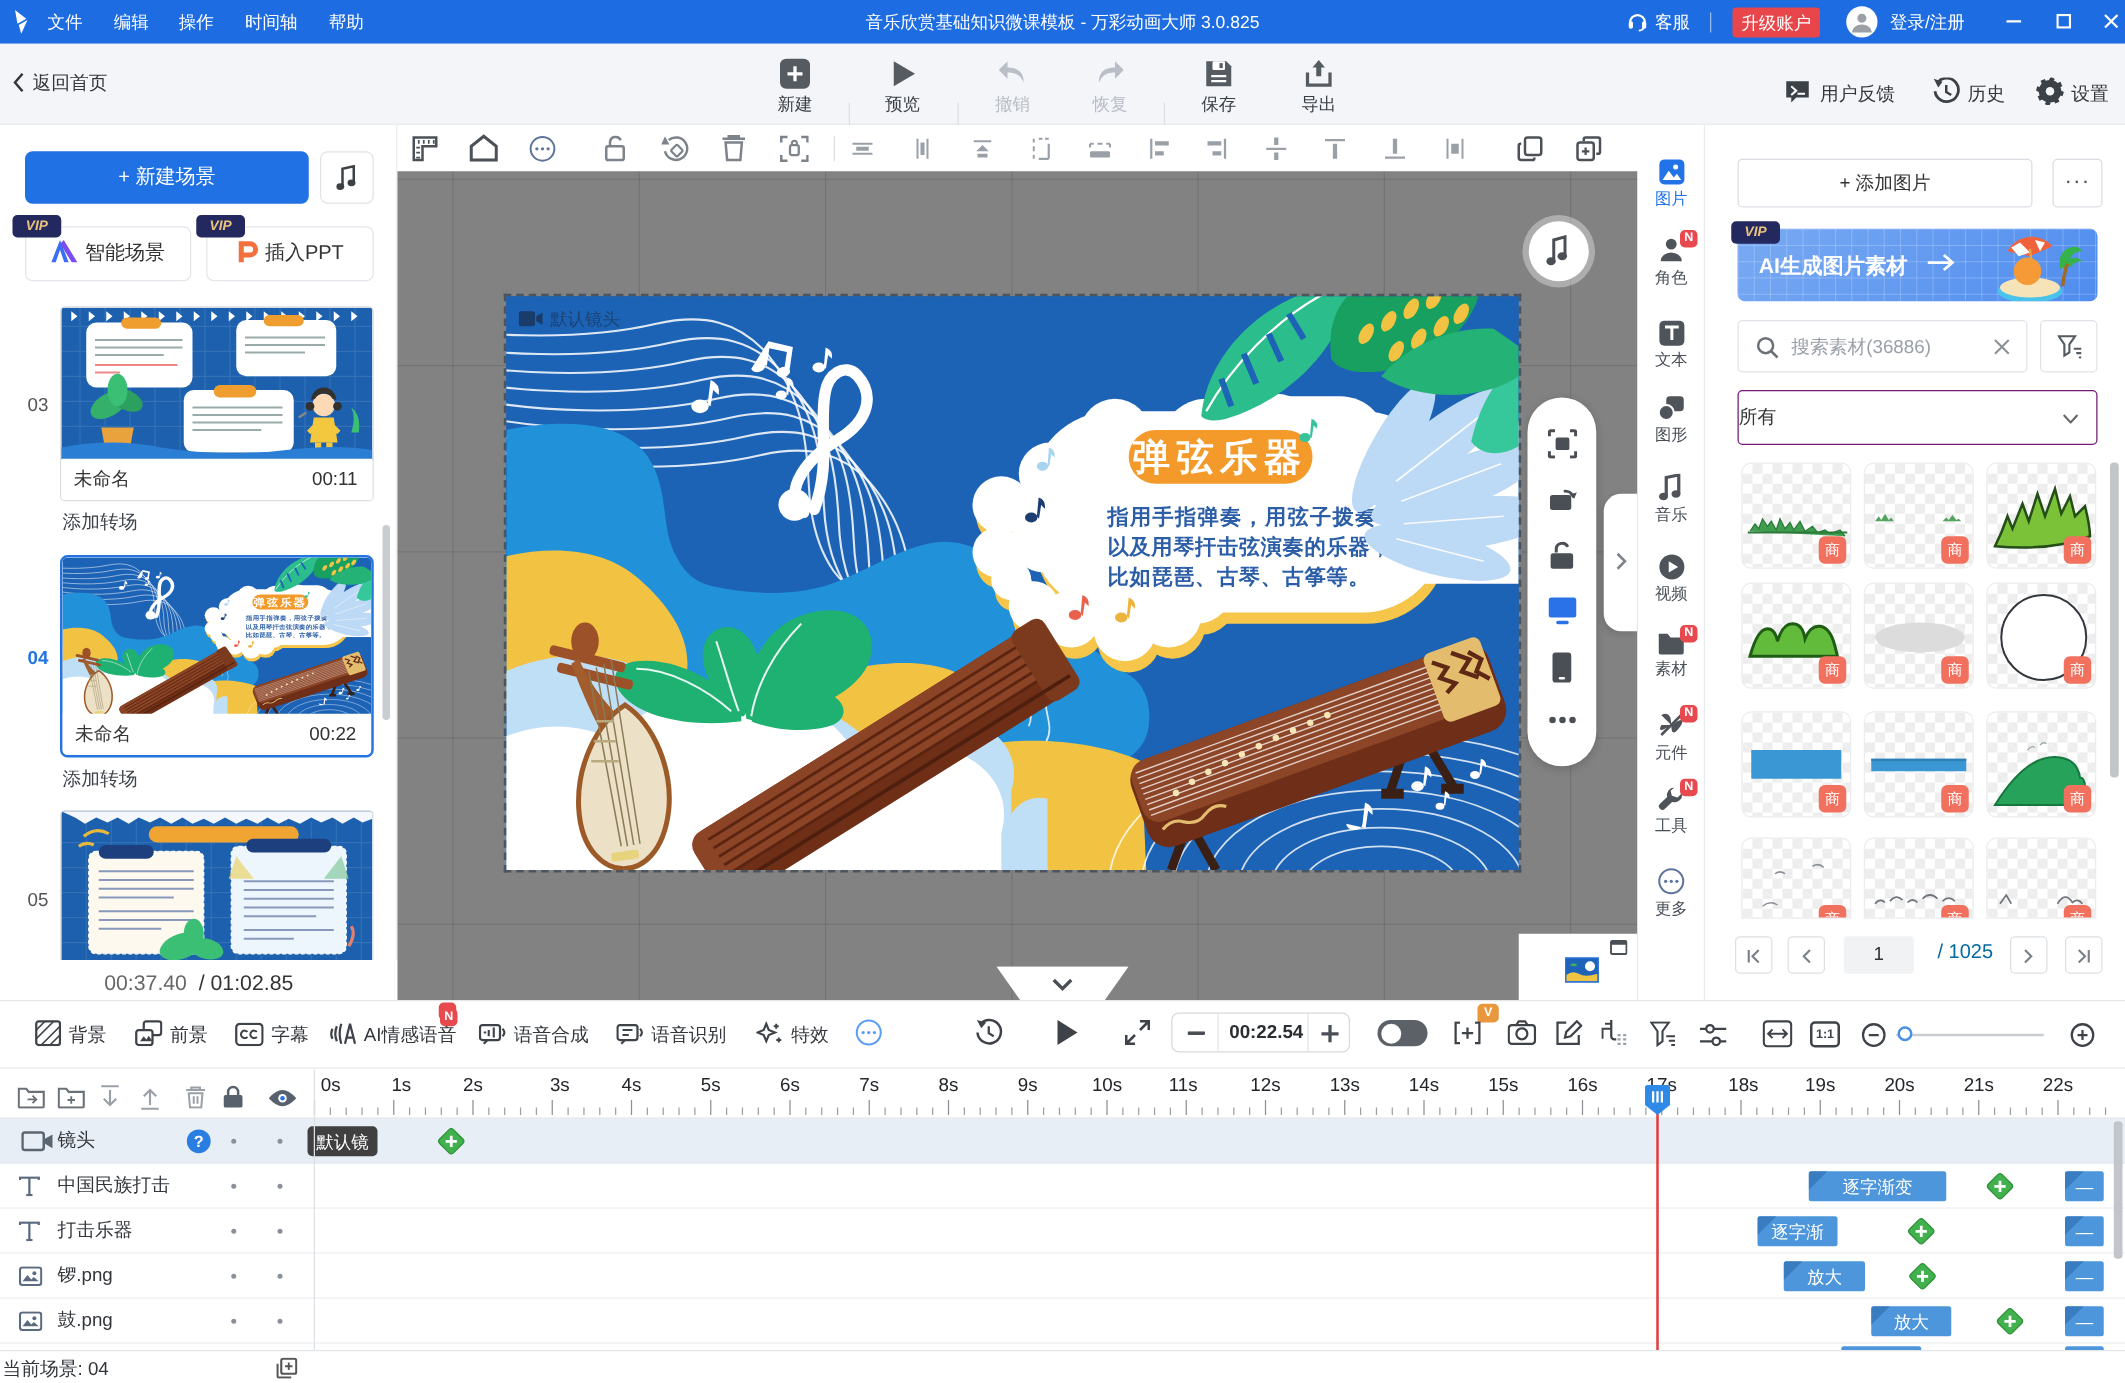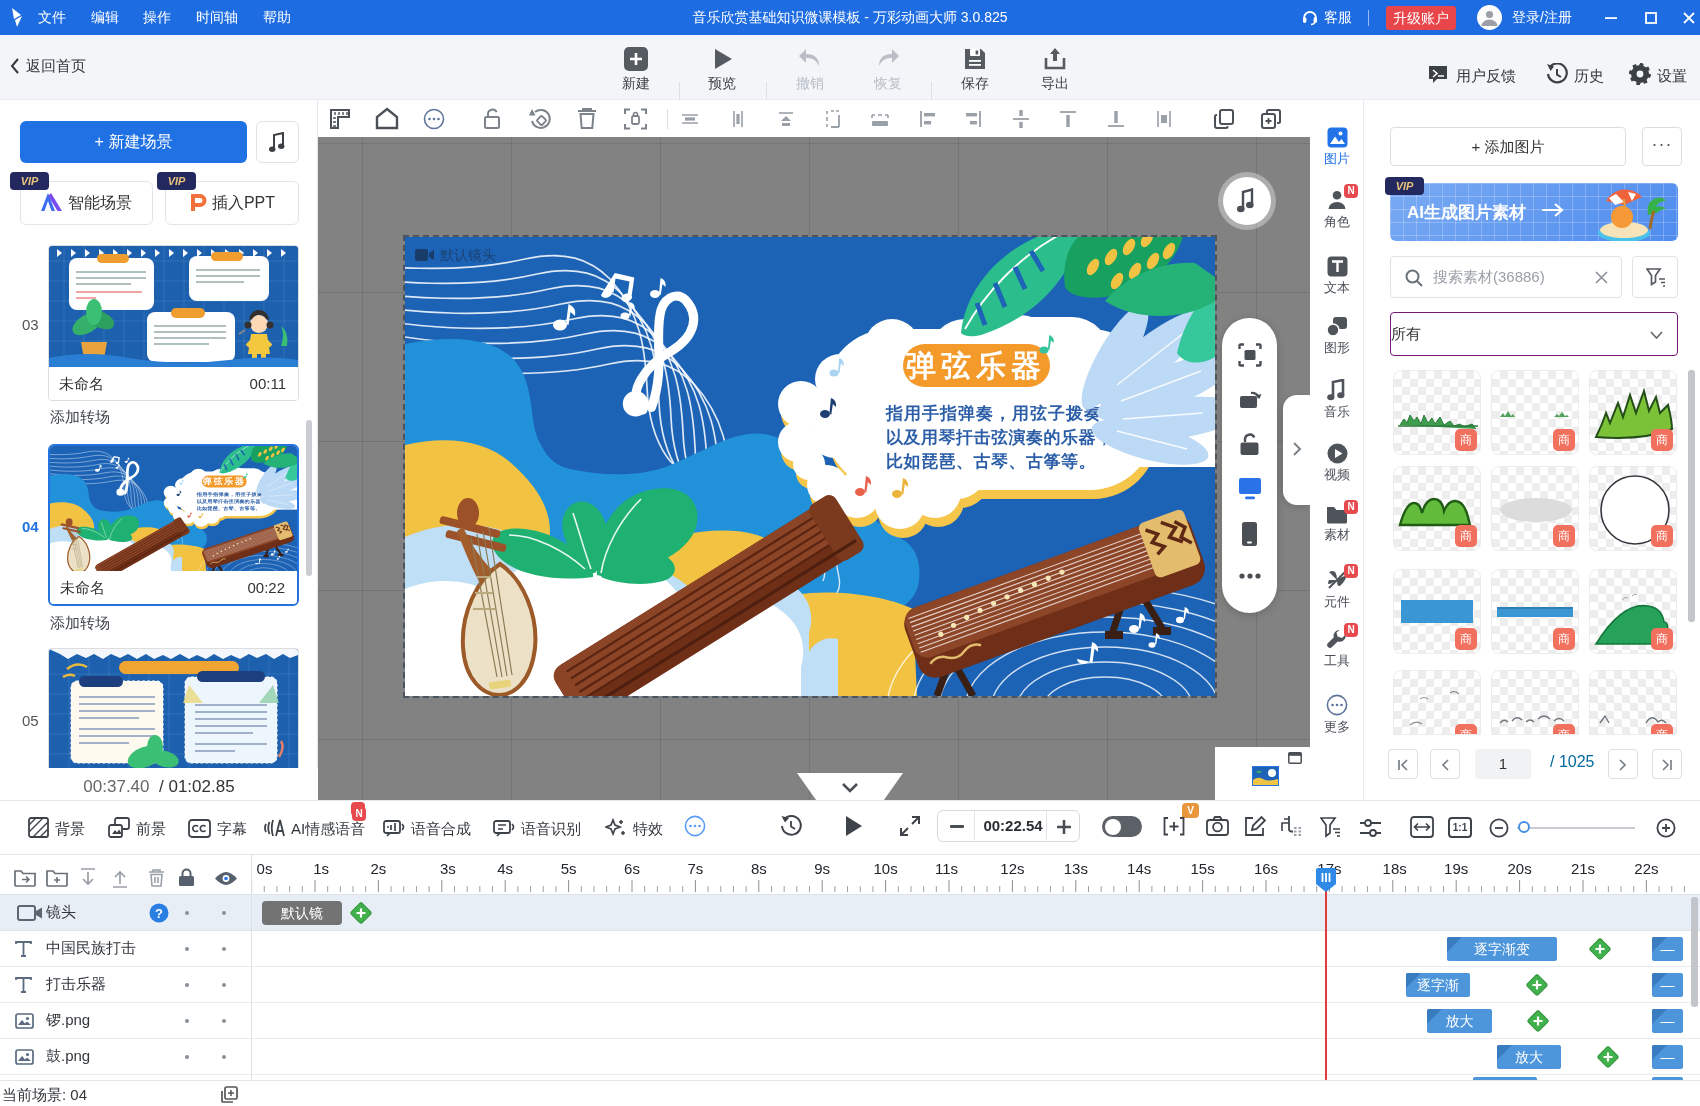--- a/index.html
+++ b/index.html
@@ -1155,21 +1155,21 @@
           <rect x="1" y="2" width="17" height="14" rx="2" fill="none" stroke="#5c6670" stroke-width="2"></rect>
           <path d="M19 7 L25 3.5 V14.5 L19 11 Z" fill="#5c6670"></path>
         </svg>
     <div class="tname">镜头</div>
     <svg class="abs" style="left:149px;top:8px" width="20" height="20" viewBox="0 0 20 20">
           <circle cx="10" cy="10" r="9.5" fill="#2a7de1"></circle>
           <text x="10" y="14.5" font-size="13" font-weight="bold" fill="#fff" text-anchor="middle">?</text>
         </svg>
     <div class="dot" style="left:185px"></div>
         <div class="dot" style="left:222px"></div>
-    <div class="clip" style="left:262px;width:80px;border-radius:4px;background:#737373">默认镜</div>
+    <div class="clip" style="left:246px;width:56px;border-radius:4px;background:#404040">默认镜</div>
     <svg class="gdia" style="left:350px" width="22" height="22" viewBox="0 0 22 22">
           <rect x="3.2" y="3.2" width="15.6" height="15.6" rx="2.5" transform="rotate(45 11 11)" fill="#41b14d" stroke="#2f9039" stroke-width="1"></rect>
           <path d="M11 6.5 v9 M6.5 11 h9" stroke="#fff" stroke-width="2.2"></path>
         </svg>
   </div>
   <div class="trackrow" style="top:76px">
     <svg class="abs" style="left:15px;top:10px" width="17" height="16" viewBox="0 0 17 16">
           <path d="M1 3 V1 h15 v2 M8.5 1 V15 M6 15 h5" fill="none" stroke="#5a6b80" stroke-width="1.8"></path>
         </svg>
     <div class="tname">中国民族打击</div>

